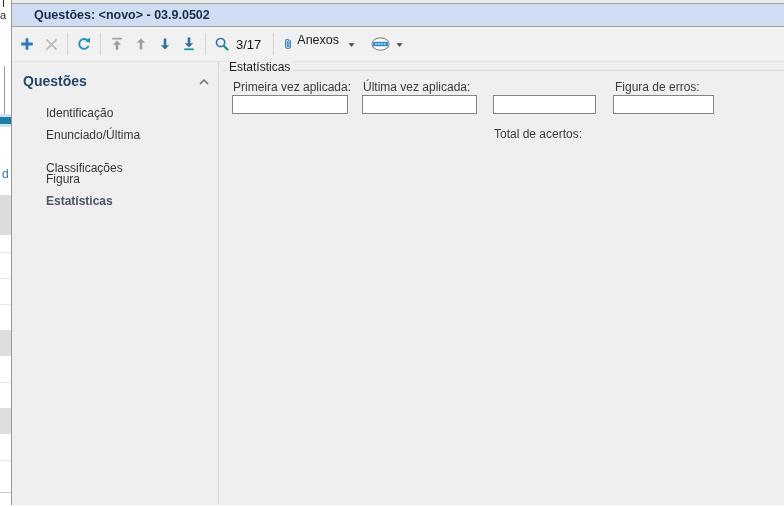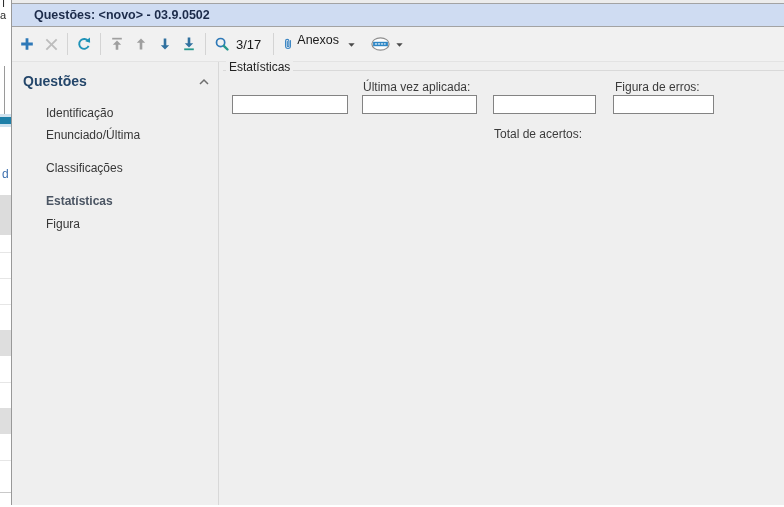--- a/index.html
+++ b/index.html
@@ -166,27 +166,28 @@
   <div id="content" class="abs">
 
     <div id="sidebar" class="abs">
       <span id="sidebar-header" class="abs">Questões</span>
       <svg class="abs" style="left:185px; top:13px;" width="14" height="14" viewBox="0 0 14 14">
         <path d="M3 9l4-4 4 4" fill="none" stroke="#6e6e6e" stroke-width="1.5"></path>
       </svg>
       <div class="abs side-item" style="top:44px;">Identificação</div>
       <div class="abs side-item" style="top:66px;">Enunciado/Última</div>
       <div class="abs side-item" style="top:99px;">Classificações</div>
-      <div class="abs side-item" style="top:110px;margin-top:45px;">Figura</div>
+      <div class="abs side-item" style="top:110px;">Figura</div>
       <div class="abs side-item active" style="top:132px;">Estatísticas</div>
     </div>
 
     <div id="groupbox" class="abs"></div>
     <span id="group-label" class="abs">Estatísticas</span>
 
+    <span class="abs field-label" style="left:221px;">Primeira vez aplicada:</span>
     <input class="abs field-input" style="left: 220px; width: 116px;" value="">
 
     <span class="abs field-label" style="left:351px;">Última vez aplicada:</span>
     <input class="abs field-input" style="left: 350px; width: 115px;" value="">
 
     <span class="abs field-label" style="left:482px;margin-top:47px;">Total de acertos:</span>
     <input class="abs field-input" style="left: 481px; width: 103px;" value="">
 
     <span class="abs field-label" style="left:603px;">Figura de erros:</span>
     <input class="abs field-input" style="left: 601px; width: 101px;" value="">

